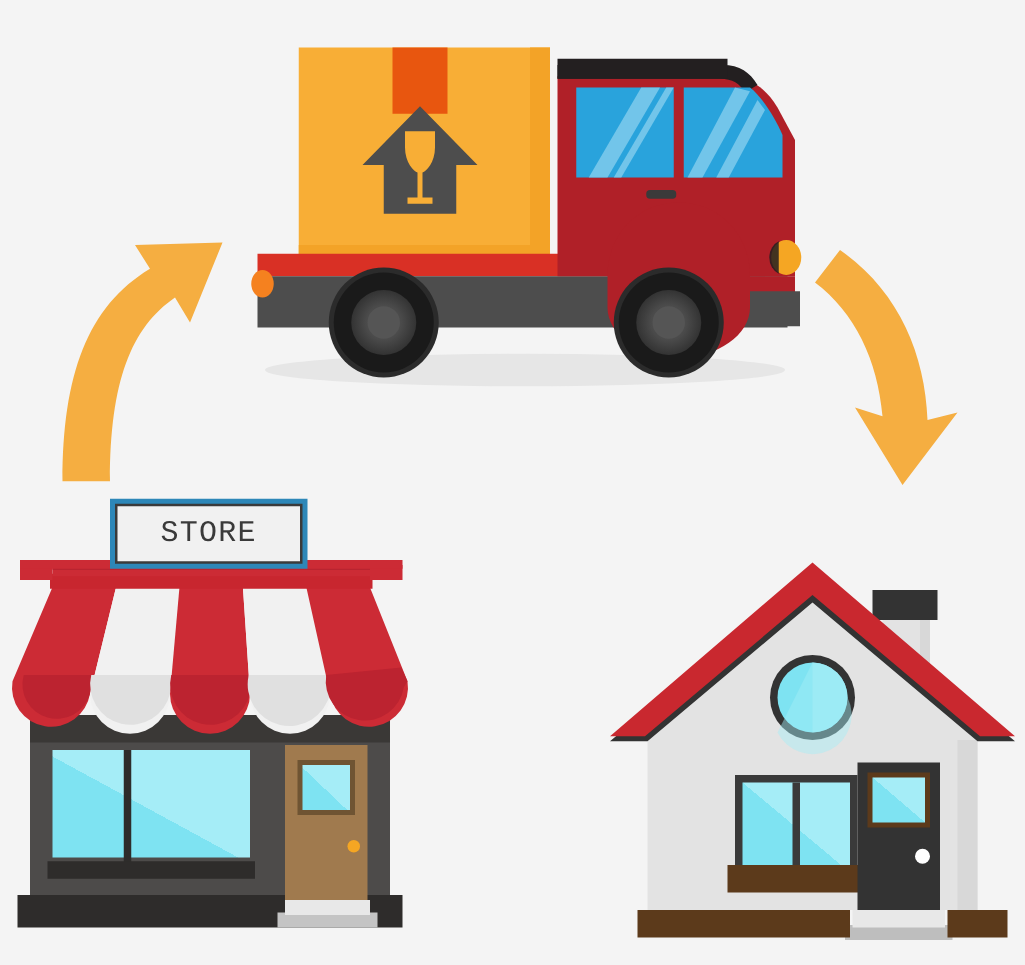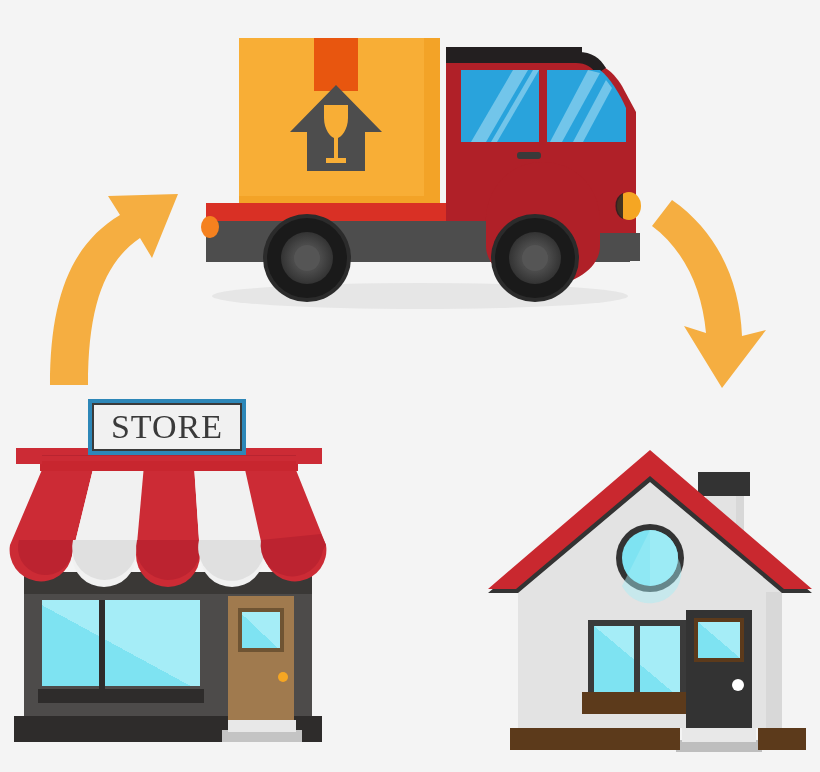--- a/index.html
+++ b/index.html
@@ -27,22 +27,22 @@
   }
   .store-sign-text {
     position: absolute;
     left: 92px;
     top: 403px;
     width: 150px;
     height: 48px;
     display: flex;
     align-items: center;
     justify-content: center;
-    font-family: Liberation Serif, serif;
-    font-size: 34px;
+    font-family: Liberation Mono, monospace;
+    font-size: 24px;
     letter-spacing: 1px;
     color: #3A3A3A;
     pointer-events: none;
   }
 </style>
 </head>
 <body>
 
 <div id="scene">
 

